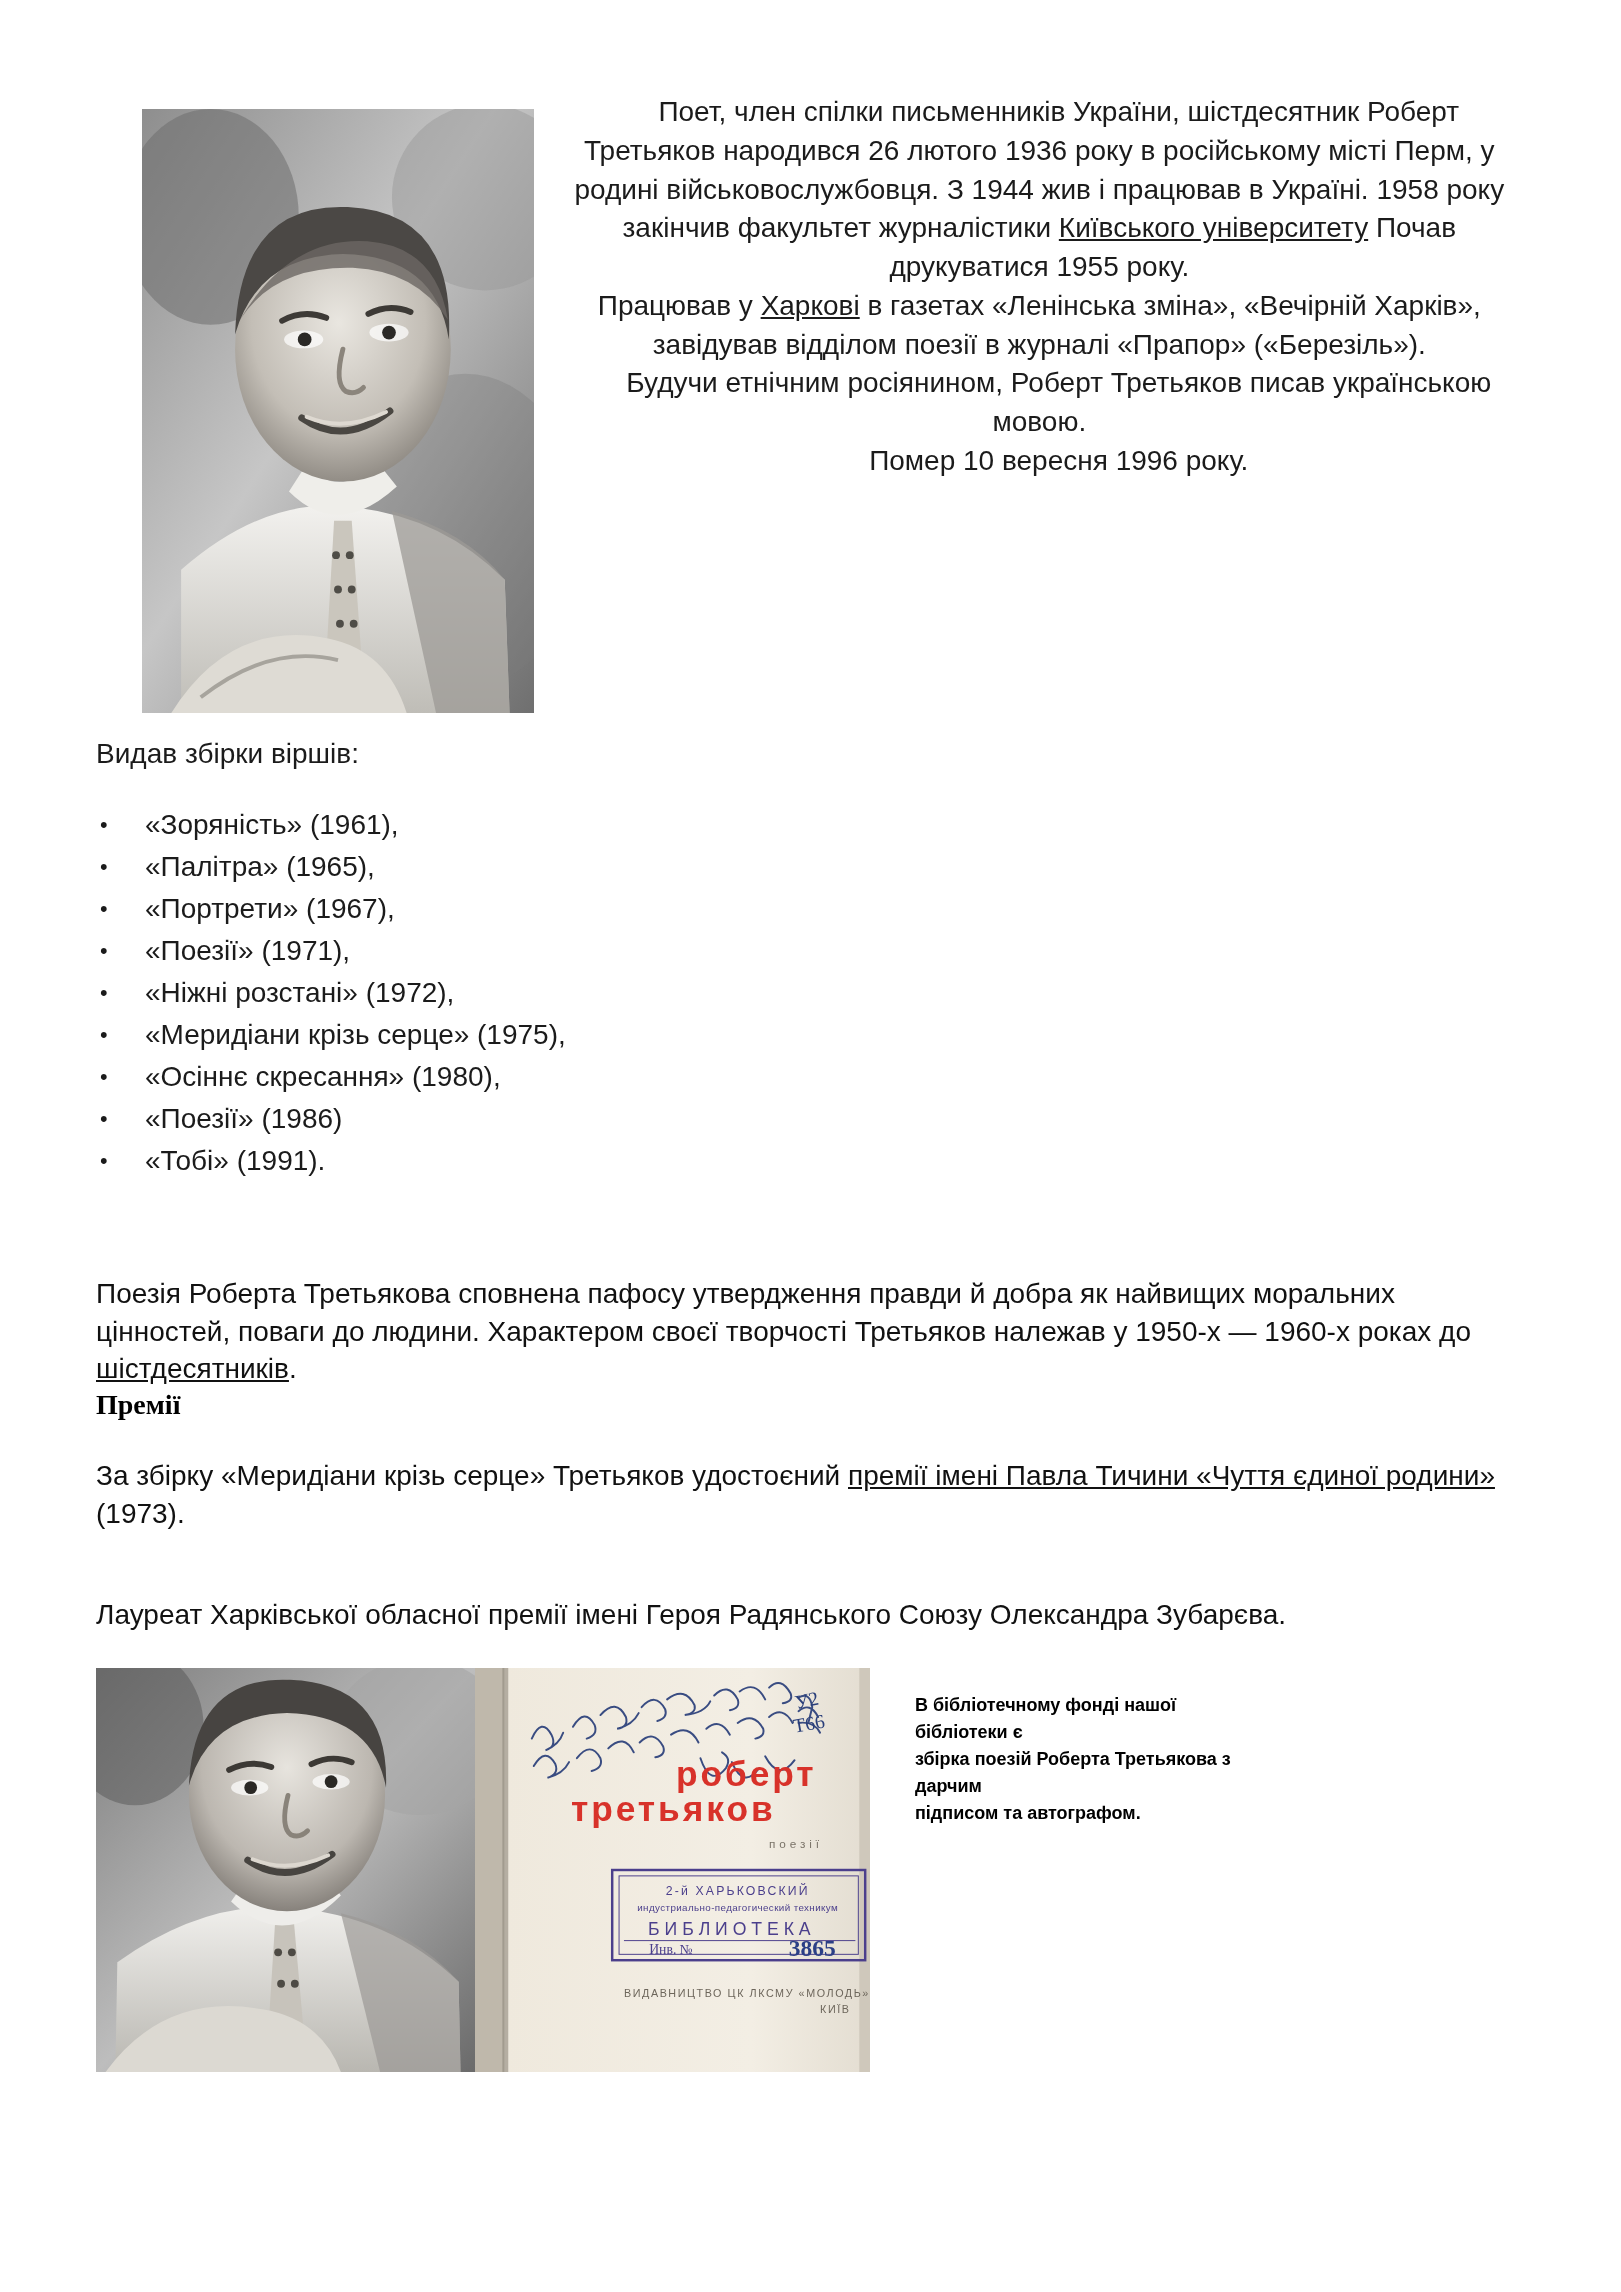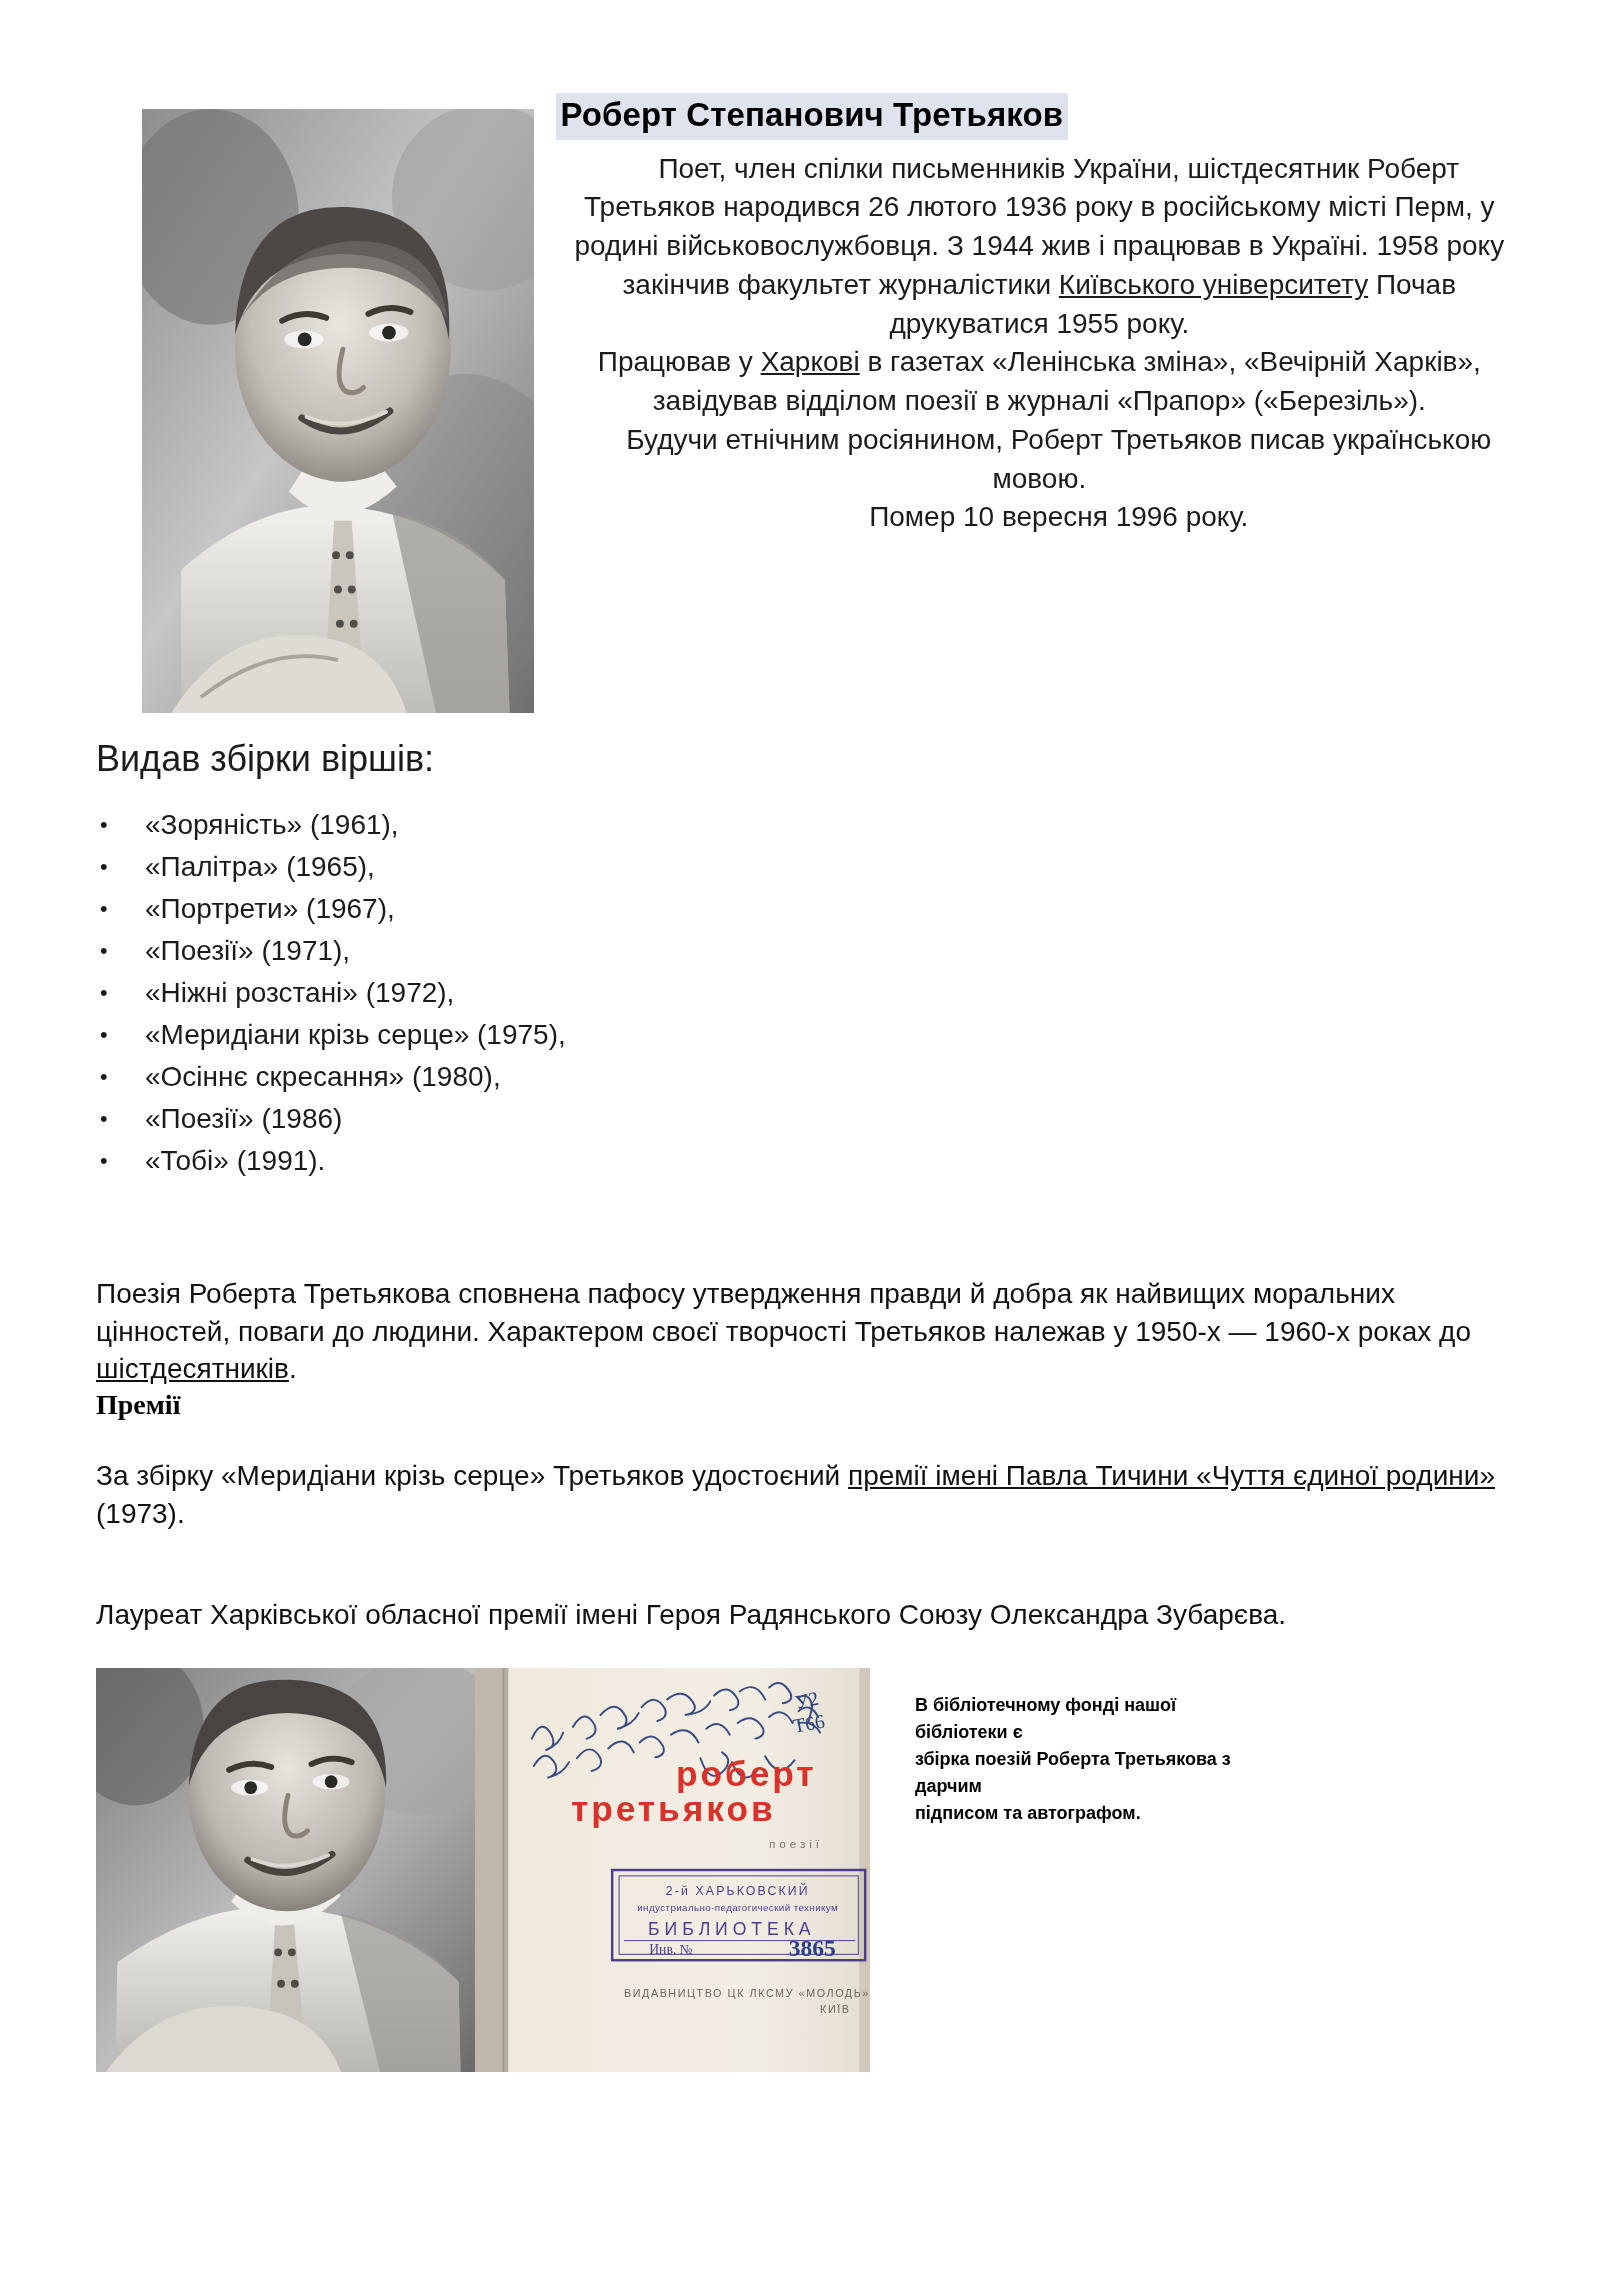--- a/index.html
+++ b/index.html
@@ -65,21 +65,21 @@
   }
   .bio p { margin: 0; }
   .bio .indent { text-indent: 39px; }
   u.uline { text-decoration: underline; text-underline-offset: 2px; }
 
   
   .list-intro {
     position: absolute;
     left: 96px;
     top: 735px;
-    font-size: 36px;
+    font-size: 28px;
     line-height: 1.35;
     color: #1b1b1b;
   }
 
   
   ul.collections {
     position: absolute;
     left: 96px;
     top: 804px;
     margin: 0;
@@ -229,23 +229,20 @@
 
         <path d="M163 315 Q206 345 253 308" stroke="#4a4742" stroke-width="7" fill="none" stroke-linecap="round"></path>
         <path d="M168 314 Q206 330 249 309" stroke="#ded9d1" stroke-width="4" fill="none" stroke-linecap="round"></path>
 
         <path d="M30 616 Q90 520 190 540 Q250 552 270 616 Z" fill="#dedbd4"></path>
         <path d="M60 600 Q130 545 200 562" stroke="#a7a49d" stroke-width="4" fill="none"></path>
         <rect width="400" height="616" filter="url(#grain)" fill="#ffffff" opacity="0"></rect>
       </svg>
     </figure>
 
-    <div class="title-wrap">
-      <h1 class="title-bar">Роберт Степанович Третьяков</h1>
-    </div>
 
     <div class="bio">
       <p class="indent"><span>Поет, член спілки письменників України, шістдесятник Роберт Третьяков народився 26 лютого 1936 року в російському місті Перм, у родині військовослужбовця. З 1944 жив і працював в Україні. 1958 року закінчив факультет журналістики </span><u class="uline">Київського університету</u><span> Почав друкуватися 1955 року.</span></p>
       <p><span> Працював у </span><u class="uline">Харкові</u><span> в газетах «Ленінська зміна», «Вечірній Харків», завідував відділом поезії в журналі «Прапор» («Березіль»).</span></p>
       <p class="indent">Будучи етнічним росіянином, Роберт Третьяков писав українською мовою.</p>
       <p class="indent">Помер 10 вересня 1996 року.</p>
     </div>
   </div>
 
   <div class="list-intro">Видав збірки віршів:</div>

